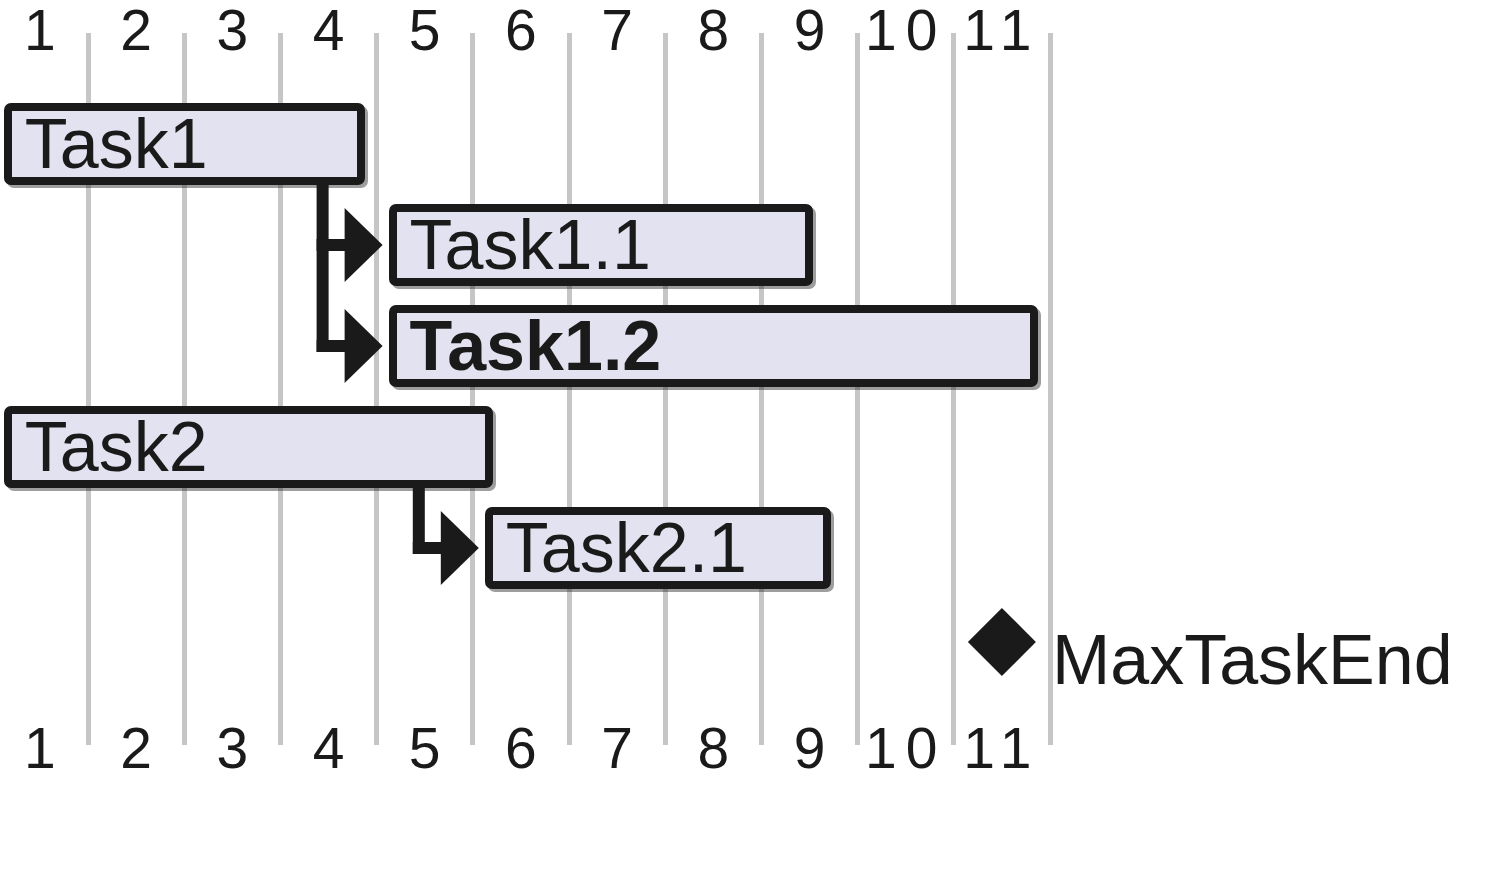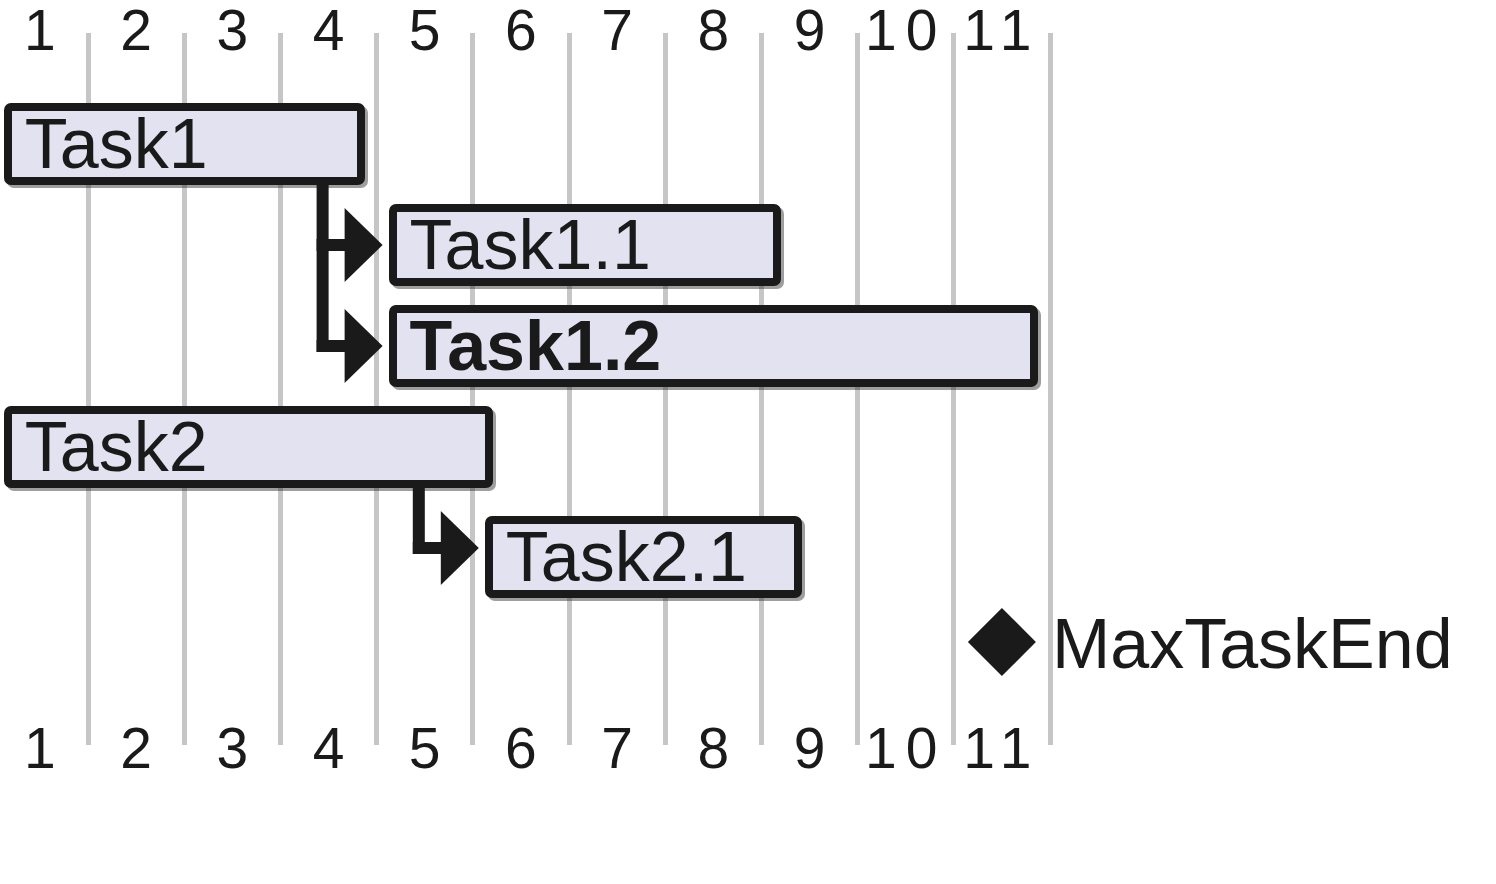--- a/index.html
+++ b/index.html
@@ -48,30 +48,30 @@
       <div class="gridline" style="left: 662.7px;"></div>
       <div class="gridline" style="left: 758.9px;"></div>
       <div class="gridline" style="left: 855.1px;"></div>
       <div class="gridline" style="left: 951.3px;"></div>
       <div class="gridline" style="left: 1047.5px;"></div>
     </div>
   <div id="bars-layer">
       <div class="task-bar" style="left: 3.8px; top: 103px; width: 360.8px; height: 82px;">
         <span>Task1</span>
       </div>
-      <div class="task-bar" style="left: 388.6px; top: 204px; width: 392px; height: 82px;">
+      <div class="task-bar" style="left: 388.6px; top: 204px; width: 424px; height: 82px;">
         <span>Task1.1</span>
       </div>
       <div class="task-bar" style="left: 388.6px; top: 305px; width: 649.4px; height: 82px; font-weight: bold;">
         <span>Task1.2</span>
       </div>
       <div class="task-bar" style="left: 3.8px; top: 406px; width: 489px; height: 82px;">
         <span>Task2</span>
       </div>
-      <div class="task-bar" style="left: 484.8px; top: 507px; width: 317px; height: 82px; margin-top: 9px;">
+      <div class="task-bar" style="left: 484.8px; top: 507px; width: 346px; height: 82px;">
         <span>Task2.1</span>
       </div>
     </div>
   <div id="axis-top">
       <div class="axis-label" style="left: 39.9px; top: 2px;">1</div>
       <div class="axis-label" style="left: 136.1px; top: 2px;">2</div>
       <div class="axis-label" style="left: 232.3px; top: 2px;">3</div>
       <div class="axis-label" style="left: 328.5px; top: 2px;">4</div>
       <div class="axis-label" style="left: 424.7px; top: 2px;">5</div>
       <div class="axis-label" style="left: 520.9px; top: 2px;">6</div>
@@ -103,15 +103,15 @@
         <rect x="316.6" y="179" width="12" height="173"></rect>
       </g>
       <g fill="#1A1A1A">
         <rect x="412.8" y="542" width="30" height="12"></rect>
         <polygon points="478.8,548 440.8,511 440.8,585"></polygon>
         <rect x="412.8" y="482" width="12" height="72"></rect>
       </g>
       <polygon points="1001.9,608 1035.9,642 1001.9,676 967.9,642" fill="#1A1A1A"></polygon>
     </svg>
   <div id="milestone-label-slot">
-      <div class="milestone-label" style="left: 1051.9px; top: 644px;">MaxTaskEnd</div>
+      <div class="milestone-label" style="left: 1051.9px; top: 660px;">MaxTaskEnd</div>
     </div>
 </div>
 
 </body></html>

